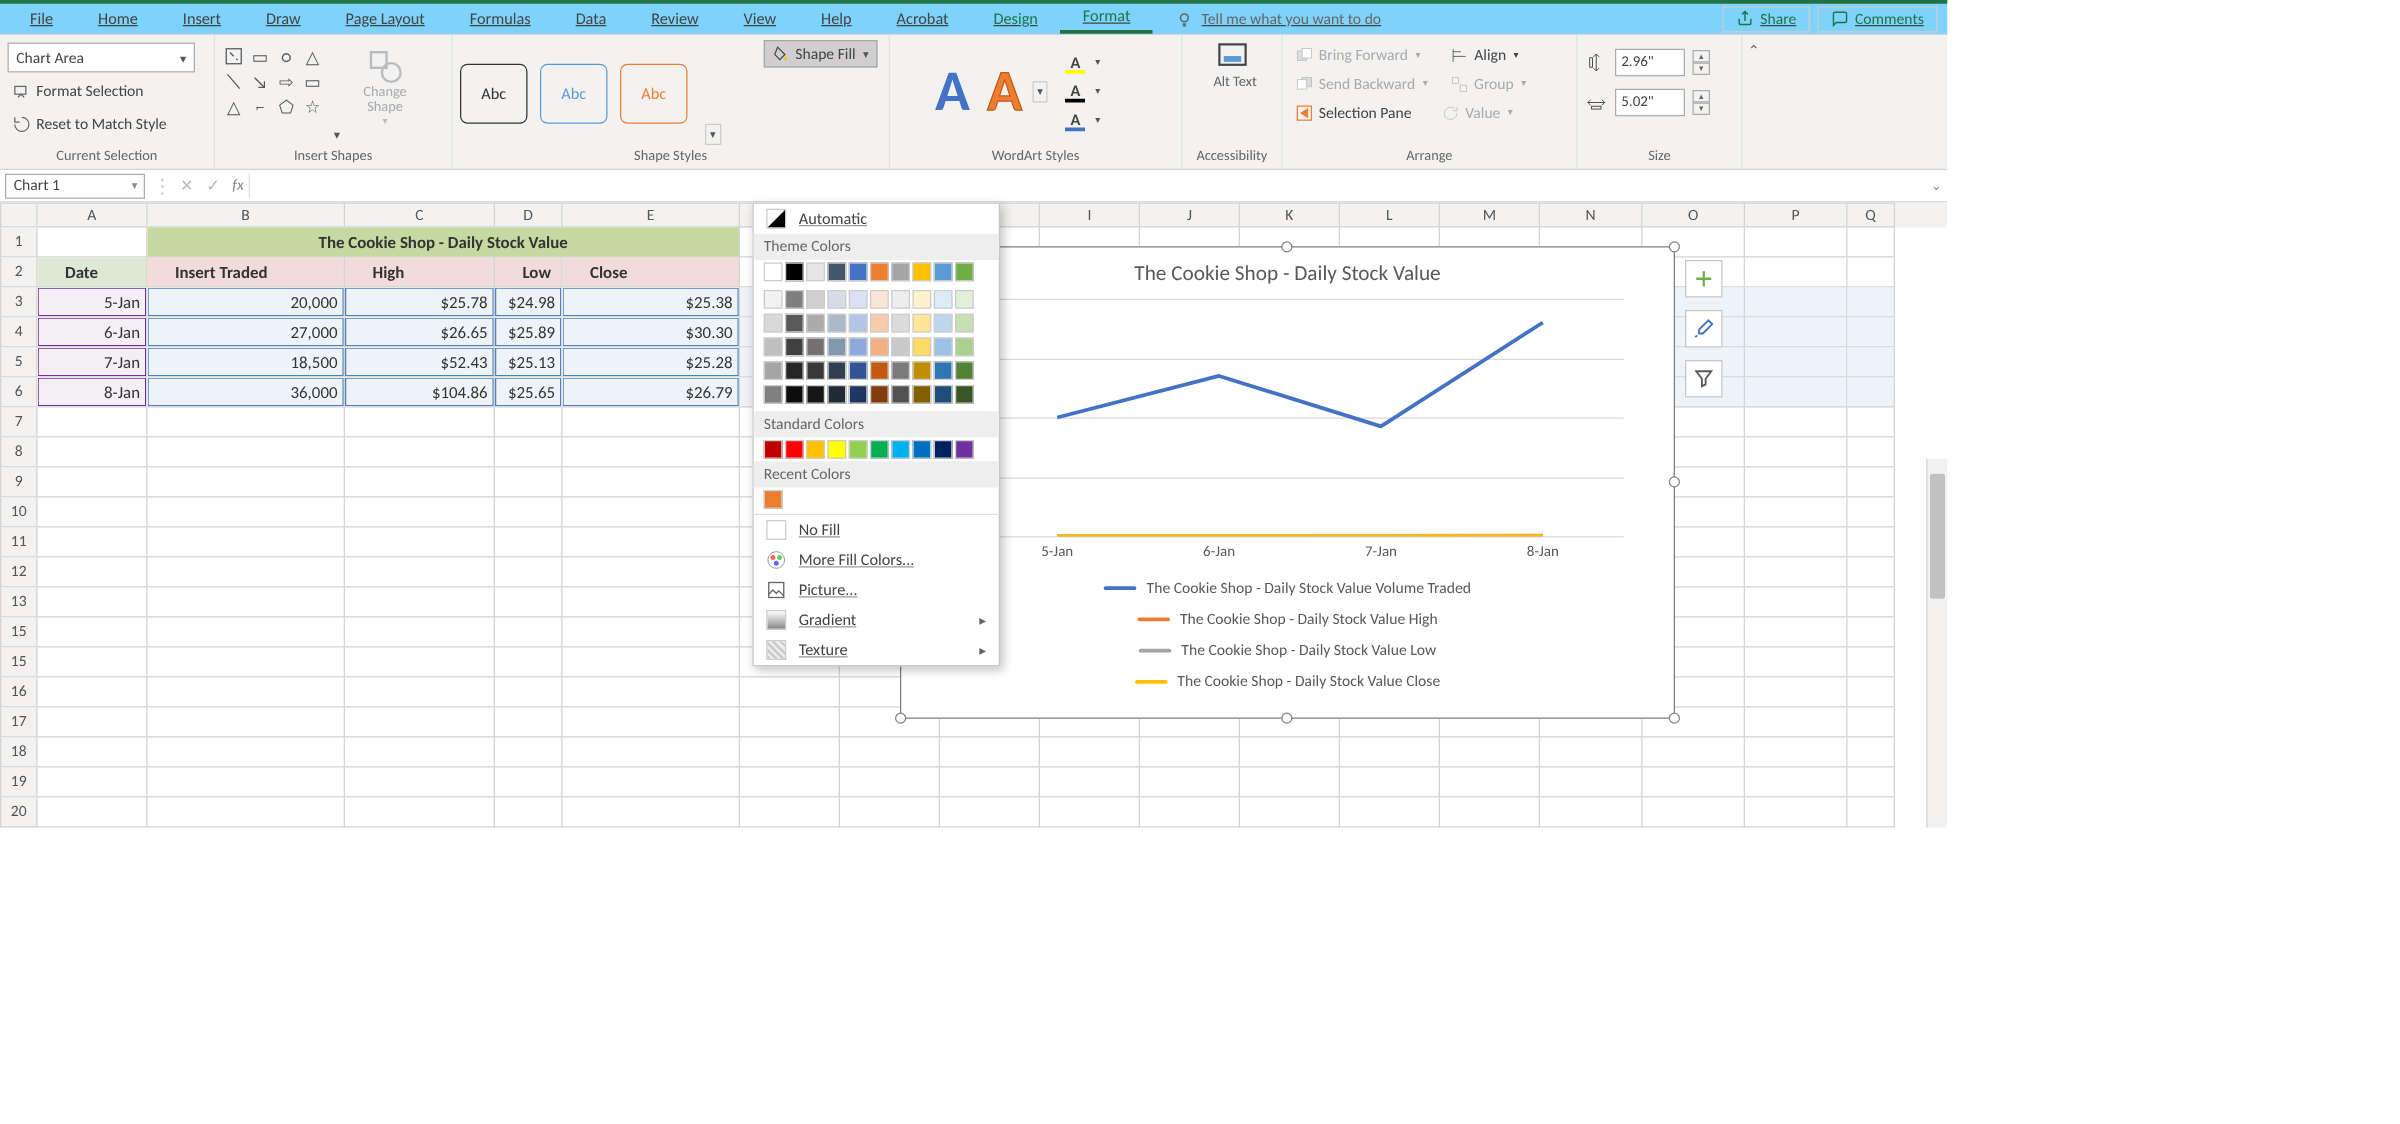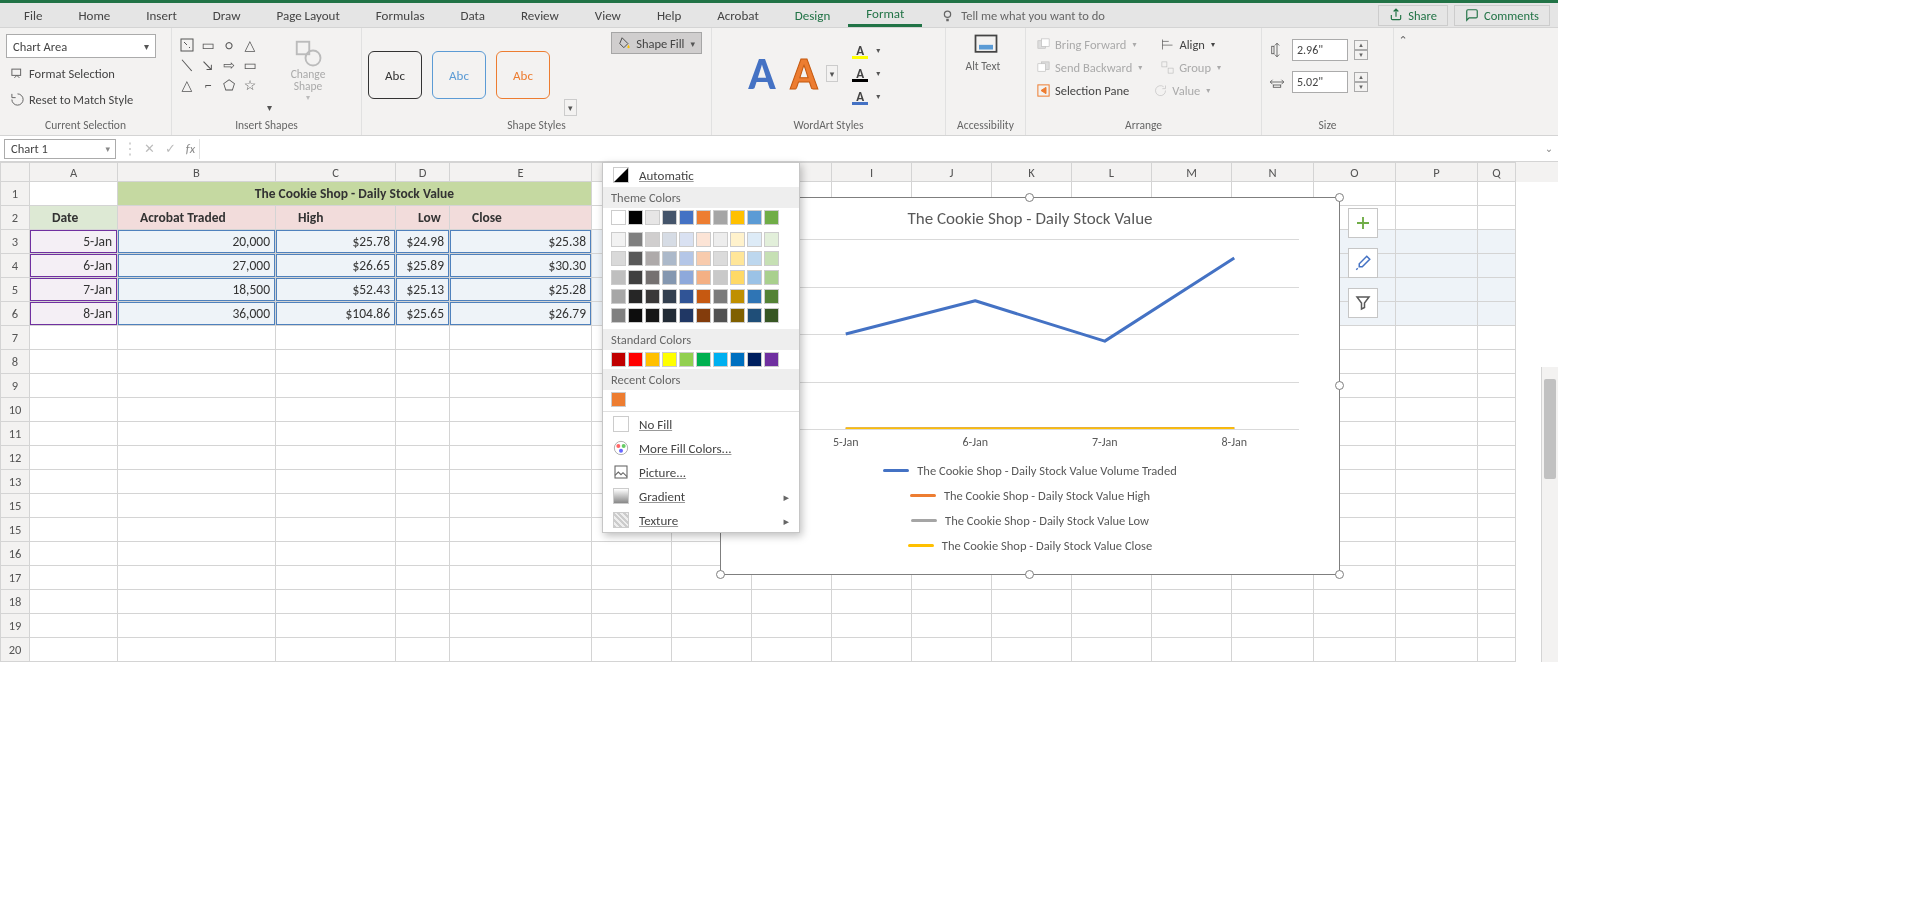--- a/index.html
+++ b/index.html
@@ -1,19 +1,19 @@
 <!DOCTYPE html>
 <html><head>
 <meta charset="utf-8">
 <style>
 * { box-sizing: border-box; margin: 0; padding: 0; font-family: "Segoe UI", Calibri, Arial, sans-serif; }
 body { background: #fff; overflow: hidden; width: 1558px; height: 732px; user-select: none; color: #444; }
 
 
-.tabs { display: flex; align-items: center; height: 28px; border-bottom: 1px solid #d4d4d4; padding-left: 6px; background: #e5e5e5; border-top: 3px solid #217346; }
+.tabs { display: flex; align-items: center; height: 28px; border-bottom: 1px solid #d4d4d4; padding-left: 6px; background: #7dd3fc; border-top: 3px solid #217346; text-decoration: underline; }
 .tab { padding: 3px 18px; font-size: 13px; color: #444; cursor: pointer; }
 .tab.context { color: #217346; }
 .tab.active { color: #217346; border-bottom: 3px solid #217346; font-weight: 500; }
 .tell-me { display: flex; align-items: center; margin-left: 18px; font-size: 12.5px; color: #666; gap: 6px; }
 .tell-me svg { width: 15px; height: 15px; }
 .right-btns { margin-left: auto; display: flex; gap: 6px; padding-right: 8px; }
 .share-btn { display: flex; align-items: center; gap: 5px; font-size: 12.5px; color: #217346; border: 1px solid #ccc; padding: 2px 10px; cursor: pointer; }
 
 
 .ribbon { display: flex; height: 108px; background: #f3f2f1; border-bottom: 1px solid #d4d4d4; }
@@ -278,21 +278,21 @@
     <div class="group-label">WordArt Styles</div>
   </div>
 
   <div class="group" style="width:80px">
     <div class="group-body" style="justify-content:center">
       <div class="big-btn">
         <svg width="28" height="28" viewBox="0 0 24 24" fill="none" stroke="#444" stroke-width="1.5">
             <rect x="3" y="3" width="18" height="14"></rect>
             <rect x="6" y="11" width="12" height="4" fill="#5b9bd5" stroke="none"></rect>
           </svg>
-        <span style="text-align:left;width:40px;line-height:13px">Alt Text</span>
+        <span style="text-align:right;width:40px;line-height:13px">Alt Text</span>
       </div>
     </div>
     <div class="group-label">Accessibility</div>
   </div>
 
   <div class="group" style="width:236px">
     <div class="group-body" style="flex-direction:column;gap:1px;padding:3px 0">
       <div style="display:flex;gap:16px">
         <div class="cmd-row disabled">
             <svg viewBox="0 0 24 24" fill="#ddd" stroke="#bbb">
@@ -432,21 +432,21 @@
         <div class="cell " style="width: 80px;"></div>
         <div class="cell " style="width: 80px;"></div>
         <div class="cell " style="width: 82px;"></div>
         <div class="cell " style="width: 82px;"></div>
         <div class="cell " style="width: 82px;"></div>
         <div class="cell " style="width: 38px;"></div>
       </div>
       <div class="rw hdr-row">
         <div class="rh">2</div>
         <div class="cell bold h1" style="width: 88px;">Date</div>
-        <div class="cell bold h2" style="width: 158px;">Acrobat Traded</div>
+        <div class="cell bold h2" style="width: 158px;">Insert Traded</div>
         <div class="cell bold h2" style="width: 120px;">High</div>
         <div class="cell bold h2" style="width: 54px;">Low</div>
         <div class="cell bold h2" style="width: 142px;">Close</div>
         <div class="cell " style="width: 80px;"></div>
         <div class="cell " style="width: 80px;"></div>
         <div class="cell " style="width: 80px;"></div>
         <div class="cell " style="width: 80px;"></div>
         <div class="cell " style="width: 80px;"></div>
         <div class="cell " style="width: 80px;"></div>
         <div class="cell " style="width: 80px;"></div>

